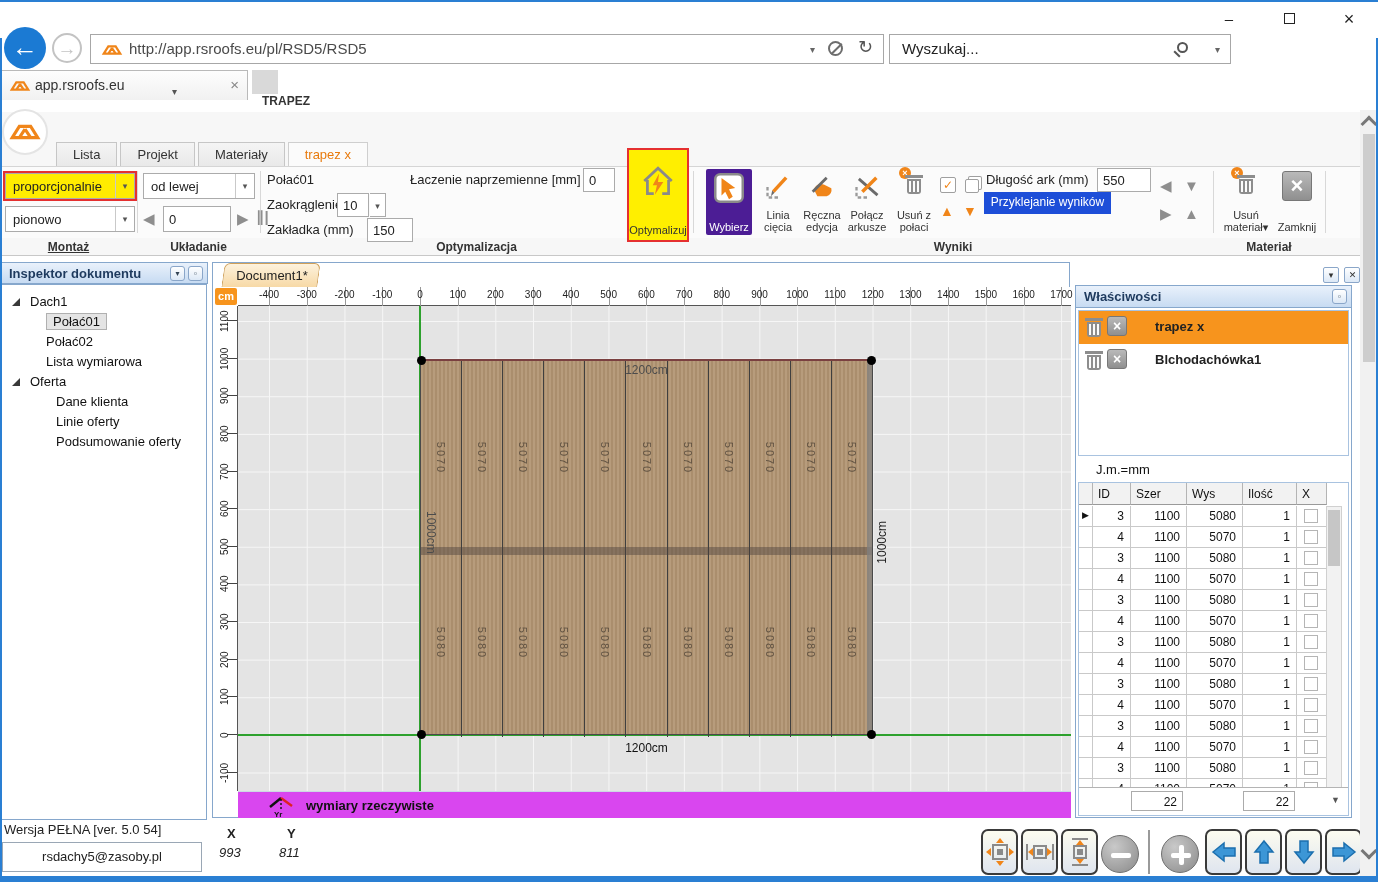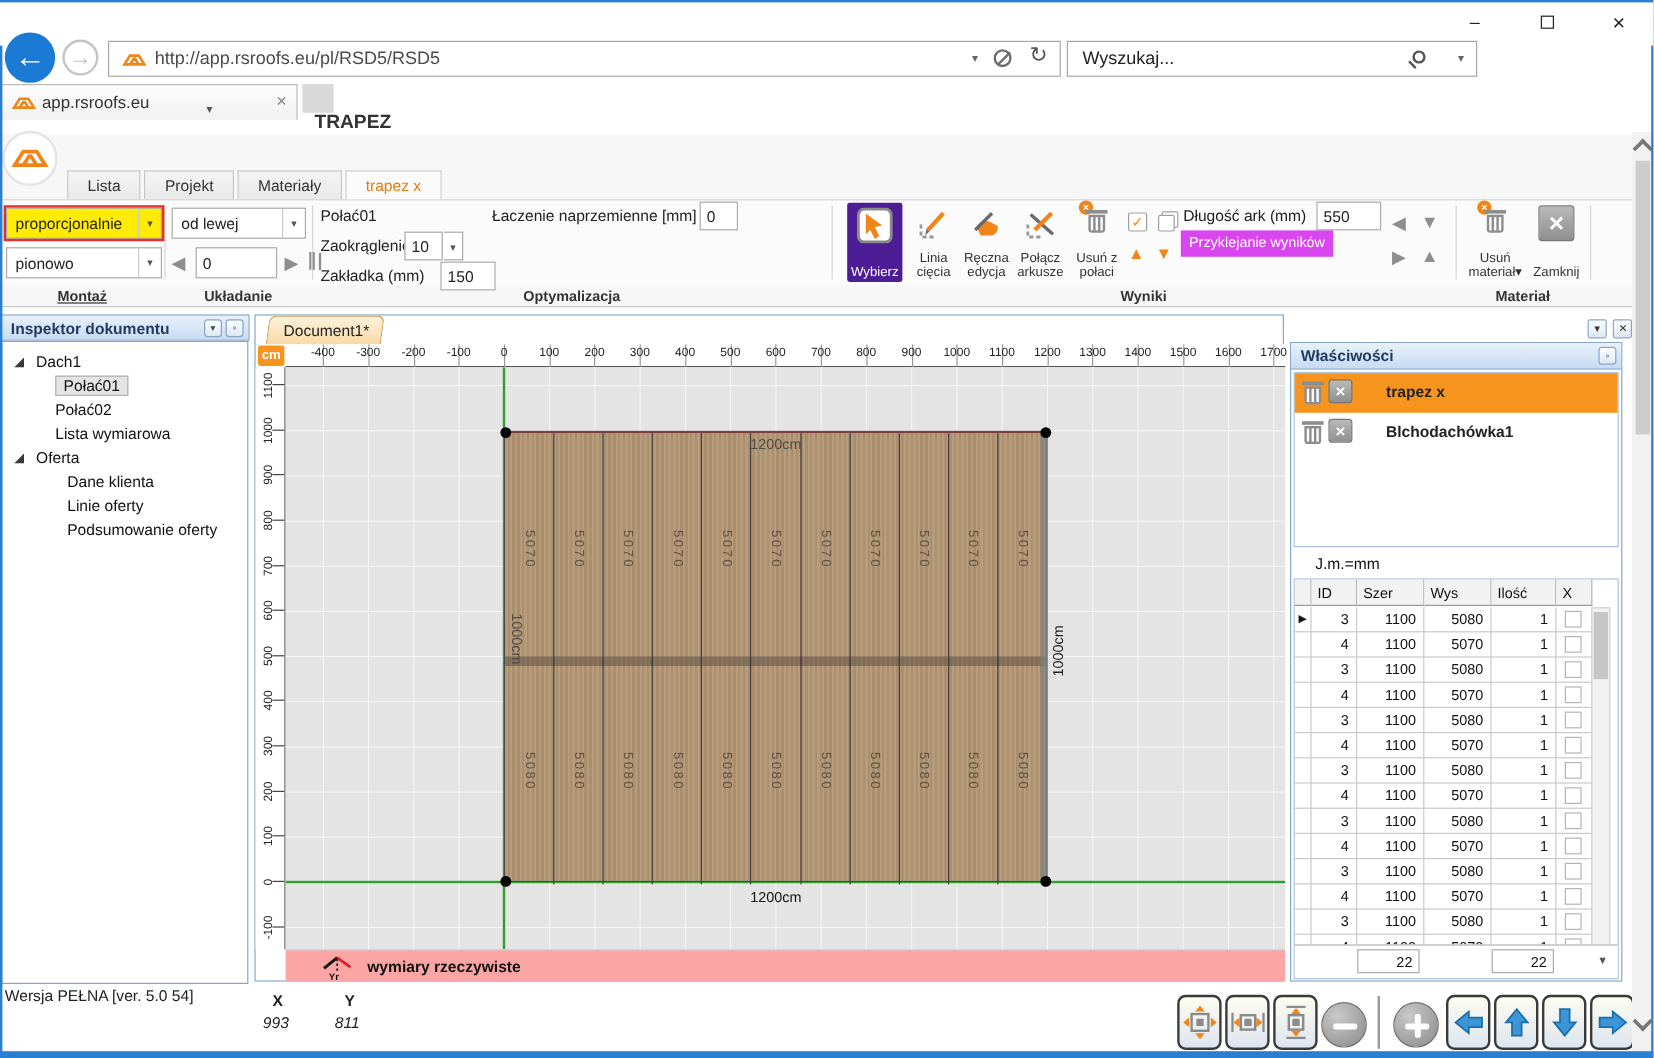--- a/index.html
+++ b/index.html
@@ -31,21 +31,21 @@
   .magnifier::after{content:"";position:absolute;left:-6px;top:9px;width:8px;height:2px;background:#555;transform:rotate(45deg);}
 
   
   #tabbar{position:absolute;left:0;top:68px;width:1378px;height:32px;background:#fff;}
   #tab-active{position:absolute;left:0;top:2px;width:248px;height:30px;background:linear-gradient(#fdfdfd,#f1f1f1);border:1px solid #b9b9b9;border-bottom:none;font-size:14px;color:#333;}
   #tab-active .title{position:absolute;left:34px;top:6px;}
   #tab-close{position:absolute;right:8px;top:5px;color:#888;font-size:15px;}
   #newtab-stub{position:absolute;left:252px;top:2px;width:26px;height:24px;background:#d9d9d9;}
   #qat-row{position:absolute;left:0;top:100px;width:1378px;height:12px;background:#fff;}
   #qat-arrow{position:absolute;left:172px;top:-14px;font-size:10px;color:#555;}
-  #page-title{position:absolute;left:262px;top:-6px;font-size:16px;font-weight:bold;color:#333;}
+  #page-title{position:absolute;left:262px;top:-6px;font-size:12px;font-weight:bold;color:#333;}
 
   
   #ribbon{position:absolute;left:0;top:112px;width:1360px;height:144px;background:#f7f7f7;border-bottom:1px solid #c8c8c8;}
   #app-logo{position:absolute;left:2px;top:-3px;width:46px;height:46px;border-radius:50%;border:2px solid #e4e4e4;background:#fff;z-index:4;}
   #ribbon-tabs{position:absolute;left:56px;top:30px;height:24px;display:flex;}
   .rtab{height:24px;padding:0 16px;margin-right:3px;font-size:13px;line-height:23px;color:#333;background:linear-gradient(#f4f4f4,#e9e9e9);border:1px solid #c6c6c6;border-bottom:none;}
   .rtab.active{background:#fbfbfb;color:#e87b0e;border-color:#cfcfcf;position:relative;z-index:2;}
   #ribbon-body{position:absolute;left:0;top:54px;width:1360px;height:72px;background:#fbfbfb;border-top:1px solid #d5d5d5;}
   .gdiv{position:absolute;top:4px;height:62px;width:1px;background:#d8d8d8;}
   .glabel{position:absolute;top:128px;font-size:12px;font-weight:bold;color:#333;text-align:center;}
@@ -55,21 +55,21 @@
   .combo.hl{background:#ffec00;outline:2px solid #e53030;}
   .tinput{position:absolute;border:1px solid #ababab;background:#fff;font-size:13px;color:#222;padding:3px 5px;}
   .rlabel{position:absolute;font-size:13px;color:#222;white-space:nowrap;}
   .garr{position:absolute;color:#8e8e8e;font-size:15px;}
   .oarr{position:absolute;font-size:14px;color:#f08519;}
   .bigbtn{position:absolute;top:2px;width:46px;height:66px;text-align:center;font-size:11px;color:#333;line-height:12px;}
   .bigbtn .lbl{position:absolute;left:-4px;right:-4px;bottom:2px;}
   .bigbtn svg{margin-top:4px;}
   #btn-wybierz{background:#4c1d95;color:#fff;border-radius:2px;}
   #btn-optymalizuj{position:absolute;left:629px;top:-17px;width:58px;height:90px;background:#ffef00;outline:2px solid #e53030;text-align:center;font-size:11px;color:#333;}
-  #przyklejanie{position:absolute;left:984px;top:25px;width:127px;height:22px;background:#d946ef;color:#fff;font-size:12px;text-align:center;line-height:21px;}
+  #przyklejanie{position:absolute;left:984px;top:25px;width:127px;height:22px;background:#1d4ed8;color:#fff;font-size:12px;text-align:center;line-height:21px;}
   .chkico{position:absolute;width:16px;height:16px;border:1px solid #9f9f9f;background:#fff;text-align:center;line-height:14px;font-size:12px;color:#f08519;border-radius:2px;}
   .copyico{position:absolute;width:14px;height:14px;border:1px solid #9f9f9f;background:#fff;border-radius:2px;box-shadow:3px -3px 0 -1px #fff,3px -3px 0 0 #9f9f9f;}
   .trash{display:inline-block;position:relative;width:18px;height:22px;}
   .trash .lid{position:absolute;left:0;top:2px;width:18px;height:3px;background:#8d8d8d;}
   .trash .can{position:absolute;left:2px;top:6px;width:14px;height:15px;background:#8d8d8d;border-radius:0 0 3px 3px;}
   .trash .can i{position:absolute;top:2px;bottom:2px;width:2px;background:#fbfbfb;}
   .badge{position:absolute;left:-6px;top:-6px;width:12px;height:12px;border-radius:50%;background:#f08519;color:#fff;font-size:9px;line-height:12px;text-align:center;font-weight:bold;}
   .xsq{display:inline-block;width:20px;height:20px;background:linear-gradient(#b9b9b9,#8f8f8f);border:1px solid #777;border-radius:3px;color:#fff;font-weight:bold;text-align:center;line-height:19px;font-size:14px;}
 
   
@@ -109,21 +109,21 @@
     background:repeating-linear-gradient(90deg,#b79c7c 0 2px,#aa8e6d 2px 4px);}
   .prow{position:absolute;left:0;width:100%;display:flex;}
   .ppanel{flex:1;border-right:1px solid #3f3f3f;position:relative;}
   .ppanel:last-child{border-right:none;}
   .plabel{position:absolute;left:50%;top:50%;transform:translate(-50%,-50%);writing-mode:vertical-rl;font-size:11px;color:rgba(70,60,50,.75);letter-spacing:2px;}
   #overlap{position:absolute;left:0;top:186px;width:100%;height:8px;background:rgba(75,65,60,.45);}
   #roof-graystrip{position:absolute;right:0;top:0;width:5px;height:100%;background:rgba(130,130,130,.75);}
   .cdot{position:absolute;width:9px;height:9px;border-radius:50%;background:#000;}
   .dimlbl{position:absolute;font-size:12px;color:#4c4c4c;}
   .dimlbl.v{writing-mode:vertical-rl;}
-  #canvas-bottombar{position:absolute;left:25px;top:528px;width:833px;height:27px;background:#fca5a5;border-top:1px solid #cdd7e4;}
+  #canvas-bottombar{position:absolute;left:25px;top:528px;width:833px;height:27px;background:#d946ef;border-top:1px solid #cdd7e4;}
   #wymiary-lbl{position:absolute;left:68px;top:6px;font-size:13px;font-weight:bold;color:#111;}
 
   
   #props-ctl{position:absolute;left:1322px;top:264px;height:17px;}
   .pcbtn{display:inline-block;width:16px;height:16px;border:1px solid #8aa6c9;background:linear-gradient(#fff,#dce8f6);border-radius:2px;font-size:9px;text-align:center;line-height:14px;color:#333;margin-left:1px;}
   #props{position:absolute;left:1075px;top:285px;width:277px;height:533px;border:1px solid #86a7cc;background:#fff;}
   #props-hdr{position:absolute;left:0;top:0;width:100%;height:22px;line-height:21px;padding-left:8px;border:none;border-bottom:1px solid #86a7cc;}
   #matlist{position:absolute;left:2px;top:24px;width:271px;height:146px;border:1px solid #a9c3e0;background:#fff;}
   .matrow{position:relative;height:33px;}
   .matrow.sel{background:#f7941d;}
@@ -255,20 +255,28 @@
         <span class="cval" style="top:4px;left:5px;">10</span>
       </div>
       <div class="combo" style="left:370px;top:26px;width:16px;height:24px;border-left:none;">
         <span class="carr" style="width:15px;border:none;">▾</span>
       </div>
       <span class="rlabel" style="left:267px;top:55px;">Zakładka (mm)</span>
       <input class="tinput" style="left: 367px; top: 51px; width: 46px; height: 24px;" value="150">
       <span class="rlabel" style="left:410px;top:5px;">Łaczenie naprzemienne [mm]</span>
       <input class="tinput" style="left: 583px; top: 1px; width: 32px; height: 24px;" value="0">
 
+      <div id="btn-optymalizuj">
+        <svg viewBox="0 0 34 34" style="width:36px;height:36px;margin-top:14px;">
+          <path d="M4 16 L17 4 L30 16" fill="none" stroke="#8a8a8a" stroke-width="2.6"></path>
+          <path d="M7 15 L7 28 L13 28 M27 15 L27 28 L21 28" fill="none" stroke="#8a8a8a" stroke-width="2.6"></path>
+          <path d="M18 9 L12 20 L16 20 L14 29 L22 17 L17 17 Z" fill="#f08519"></path>
+        </svg>
+        <div style="position:absolute;left:-4px;right:-4px;bottom:4px;">Optymalizuj</div>
+      </div>
 
       <div class="bigbtn" id="btn-wybierz" style="left:706px;">
         <svg viewBox="0 0 24 24" style="width:30px;height:30px;">
           <rect x="1" y="1" width="22" height="22" rx="4" fill="#fff" stroke="#8a8a8a" stroke-width="2"></rect>
           <path d="M6 4 L17 12 L12 13 L15 19 L12 21 L9 15 L6 18 Z" fill="#f08519"></path>
         </svg>
         <div class="lbl" style="color:#fff;">Wybierz</div>
       </div>
       <div class="bigbtn" style="left:755px;">
         <svg viewBox="0 0 24 24" style="width:28px;height:28px;">
@@ -351,20 +359,21 @@
         <div class="treeitem sel" style="padding-left: 44px; margin-bottom: 1px;"><span class="seltxt">Połać01</span></div>
         <div class="treeitem" style="padding-left: 44px; margin-bottom: 1px;"><span class="">Połać02</span></div>
         <div class="treeitem" style="padding-left: 44px; margin-bottom: 1px;"><span class="">Lista wymiarowa</span></div>
         <div class="treeitem" style="padding-left: 28px; margin-bottom: 1px;"><span class="exp"></span><span class="">Oferta</span></div>
         <div class="treeitem" style="padding-left: 54px; margin-bottom: 1px;"><span class="">Dane klienta</span></div>
         <div class="treeitem" style="padding-left: 54px; margin-bottom: 1px;"><span class="">Linie oferty</span></div>
         <div class="treeitem" style="padding-left: 54px; margin-bottom: 1px;"><span class="">Podsumowanie oferty</span></div>
       </div>
   </div>
   <div id="version-label">Wersja PEŁNA [ver. 5.0 54]</div>
+  <div id="account-box">rsdachy5@zasoby.pl</div>
   <div class="xy-lbl" style="left:227px;">X</div>
   <div class="xy-lbl" style="left:287px;">Y</div>
   <div class="xy-val" style="left:219px;">993</div>
   <div class="xy-val" style="left:279px;">811</div>
 
   <div id="canvas-wrap">
     <div id="doc-tab">
         <span>Document1*</span>
       </div>
     <div id="cm-badge">cm</div>

